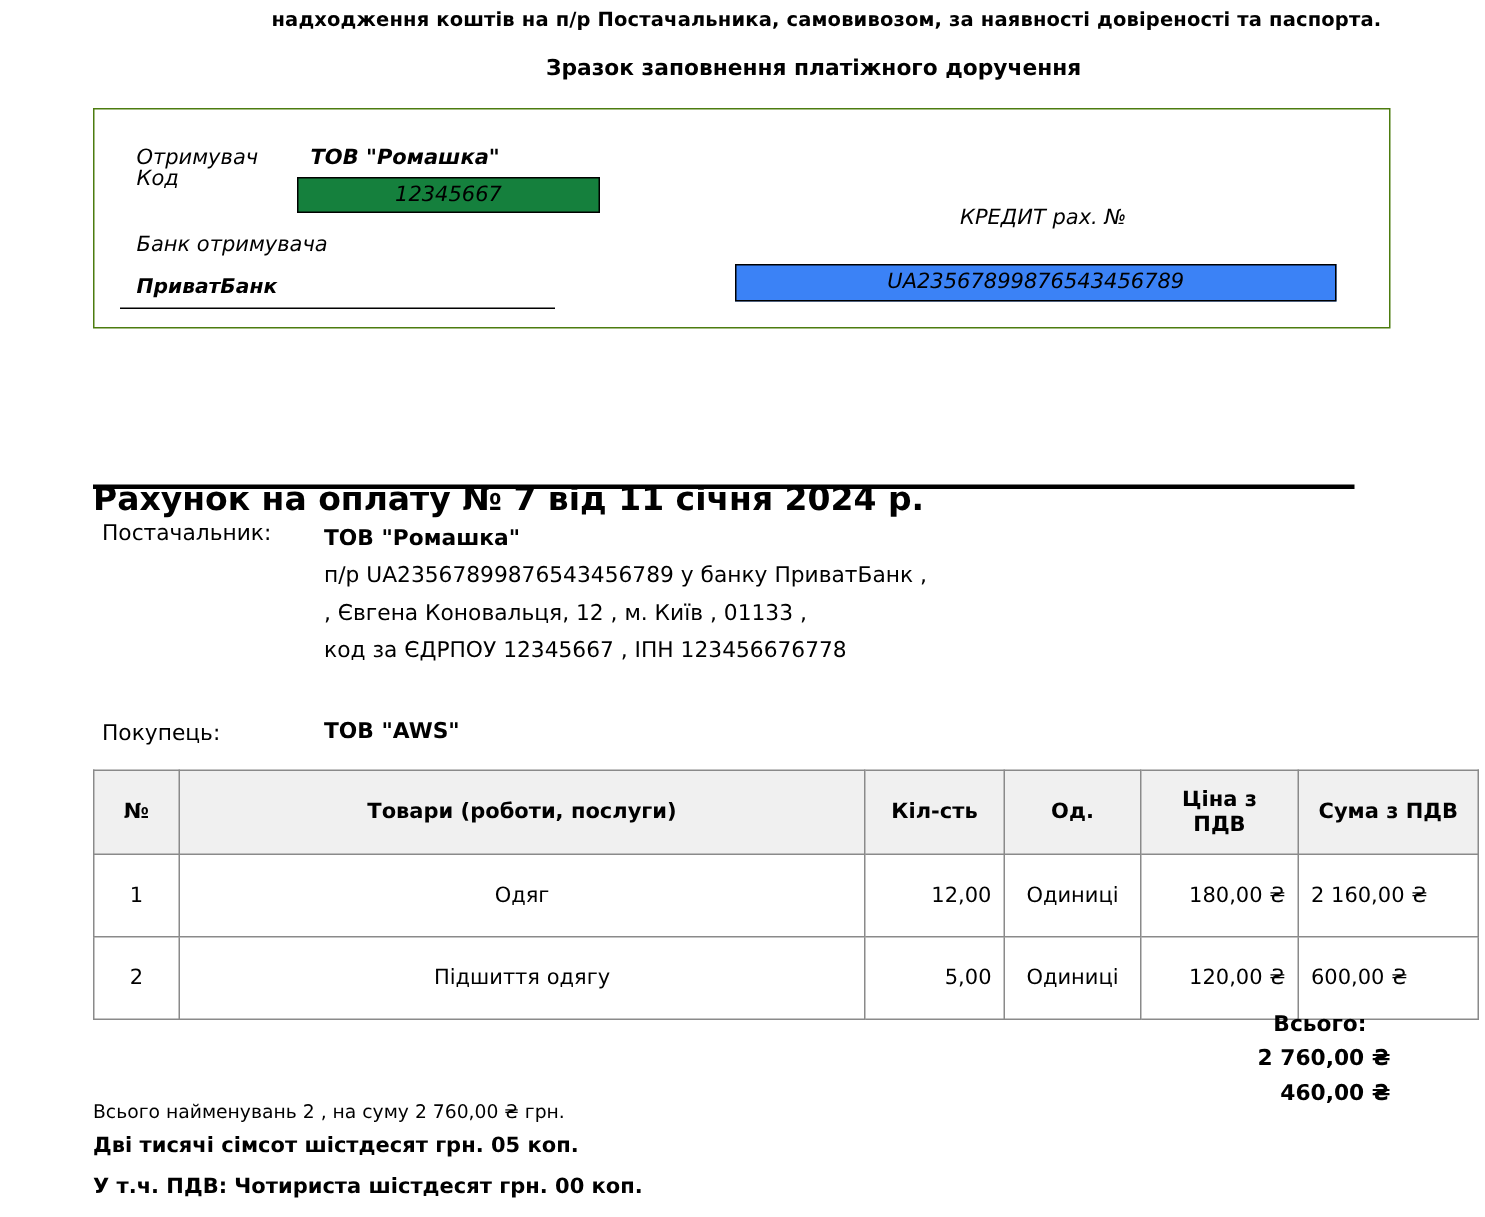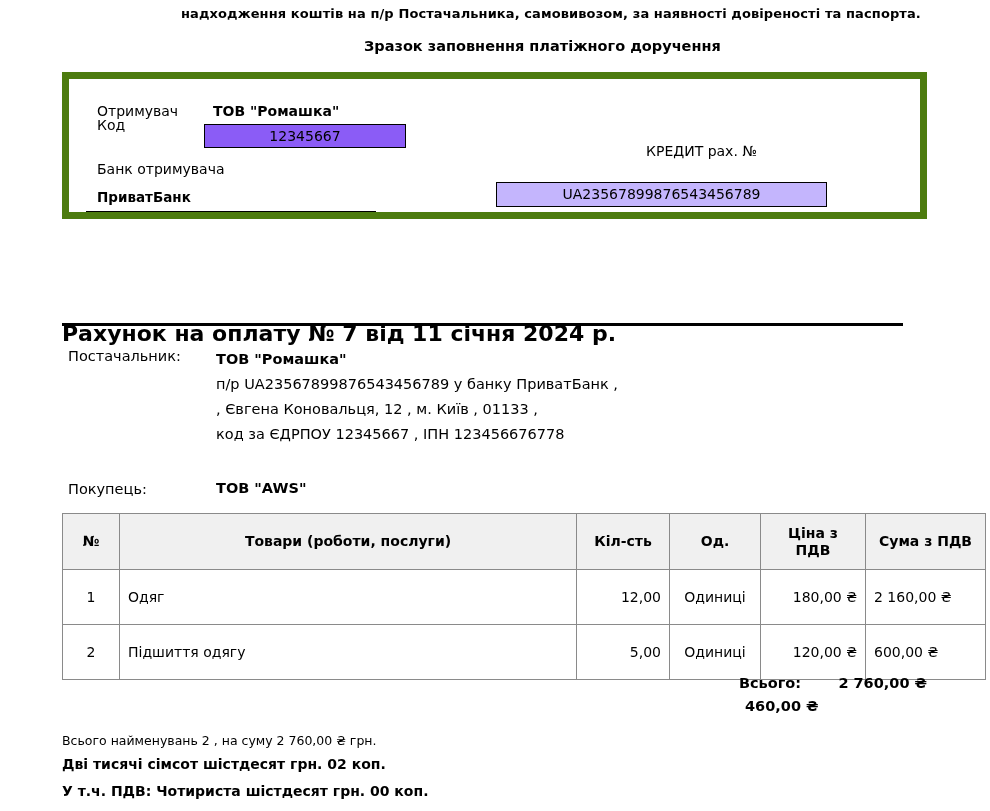--- a/index.html
+++ b/index.html
@@ -43,23 +43,24 @@
     margin-left: 46px;
   }
 
   
   .po-box {
     position: absolute;
     left: 62px;
     top: 72px;
     width: 865px;
     height: 147px;
-    border: 7px solid #4d7c0f;
+    border: 1px solid #4d7c0f;
     box-sizing: border-box;
     background: #ffffff;
+    font-style: italic;
   }
   .po-label {
     position: absolute;
     font-size: 14px;
     white-space: nowrap;
   }
   .po-value {
     position: absolute;
     font-size: 14px;
     font-weight: bold;
@@ -69,21 +70,21 @@
   .po-receiver-value { left: 144px; top: 24px; }
   .po-code-label { left: 28px; top: 38px; }
   .po-code-field {
     position: absolute;
     left: 135px;
     top: 45px;
     width: 202px;
     height: 24px;
     border: 1px solid #000000;
     box-sizing: border-box;
-    background: #8b5cf6;
+    background: #15803d;
   }
   .po-code-field span {
     display: block;
     text-align: center;
     font-size: 14px;
     line-height: 22px;
     font-weight: normal;
   }
   .po-bank-label { left: 28px; top: 82px; }
   .po-bank-value {
@@ -106,25 +107,25 @@
     left: 545px;
     top: 64px;
     font-size: 14px;
     white-space: nowrap;
     margin-left: 32px;
   }
   .po-credit-field {
     position: absolute;
     left: 427px;
     top: 103px;
-    width: 331px;
+    width: 401px;
     height: 25px;
     border: 1px solid #000000;
     box-sizing: border-box;
-    background: #c4b5fd;
+    background: #3b82f6;
   }
   .po-credit-field span {
     display: block;
     text-align: center;
     font-size: 14px;
     line-height: 23px;
   }
 
   
   .inv-title {
@@ -192,39 +193,40 @@
     font-weight: bold;
     text-align: center;
     height: 47px;
     line-height: 17px;
   }
   table.items tbody td {
     height: 46px;
     background: #ffffff;
   }
   .col-num { width: 40px; text-align: center; }
-  .col-name { width: 440px; text-align: left; }
+  .col-name { width: 440px; text-align: center; }
   .col-qty { width: 76px; text-align: right; }
   .col-unit { width: 74px; text-align: center; }
   .col-price { width: 88px; text-align: right; }
   .col-sum { width: 103px; }
 
   
   .totals {
     position: absolute;
     left: 600px;
     top: 672px;
     width: 327px;
     font-size: 14.5px;
     font-weight: bold;
   }
   .totals .trow {
     display: flex;
-    justify-content: center;
+    justify-content: space-between;
     line-height: 23px;
+    flex-direction: column;
   }
   .totals .tlabel { padding-right: 16px; }
   .totals .tval { min-width: 110px; text-align: right; }
 
   
   .foot-note {
     position: absolute;
     left: 62px;
     font-size: 12.5px;
     white-space: nowrap;
@@ -310,16 +312,16 @@
     <div class="trow">
       <div class="tlabel" style="margin-left:auto">Всього:</div>
       <div class="tval">2 760,00 ₴</div>
     </div>
     <div class="trow">
       <div class="tval">460,00 ₴</div>
     </div>
   </div>
 
   <div class="foot-note foot1">Всього найменувань 2 , на суму 2 760,00 ₴ грн.</div>
-  <div class="foot-note foot2">Дві тисячі сімсот шістдесят грн. 02 коп.</div>
+  <div class="foot-note foot2">Дві тисячі сімсот шістдесят грн. 05 коп.</div>
   <div class="foot-note foot3">У т.ч. ПДВ: Чотириста шістдесят грн. 00 коп.</div>
 
 </div>
 
 </body></html>

